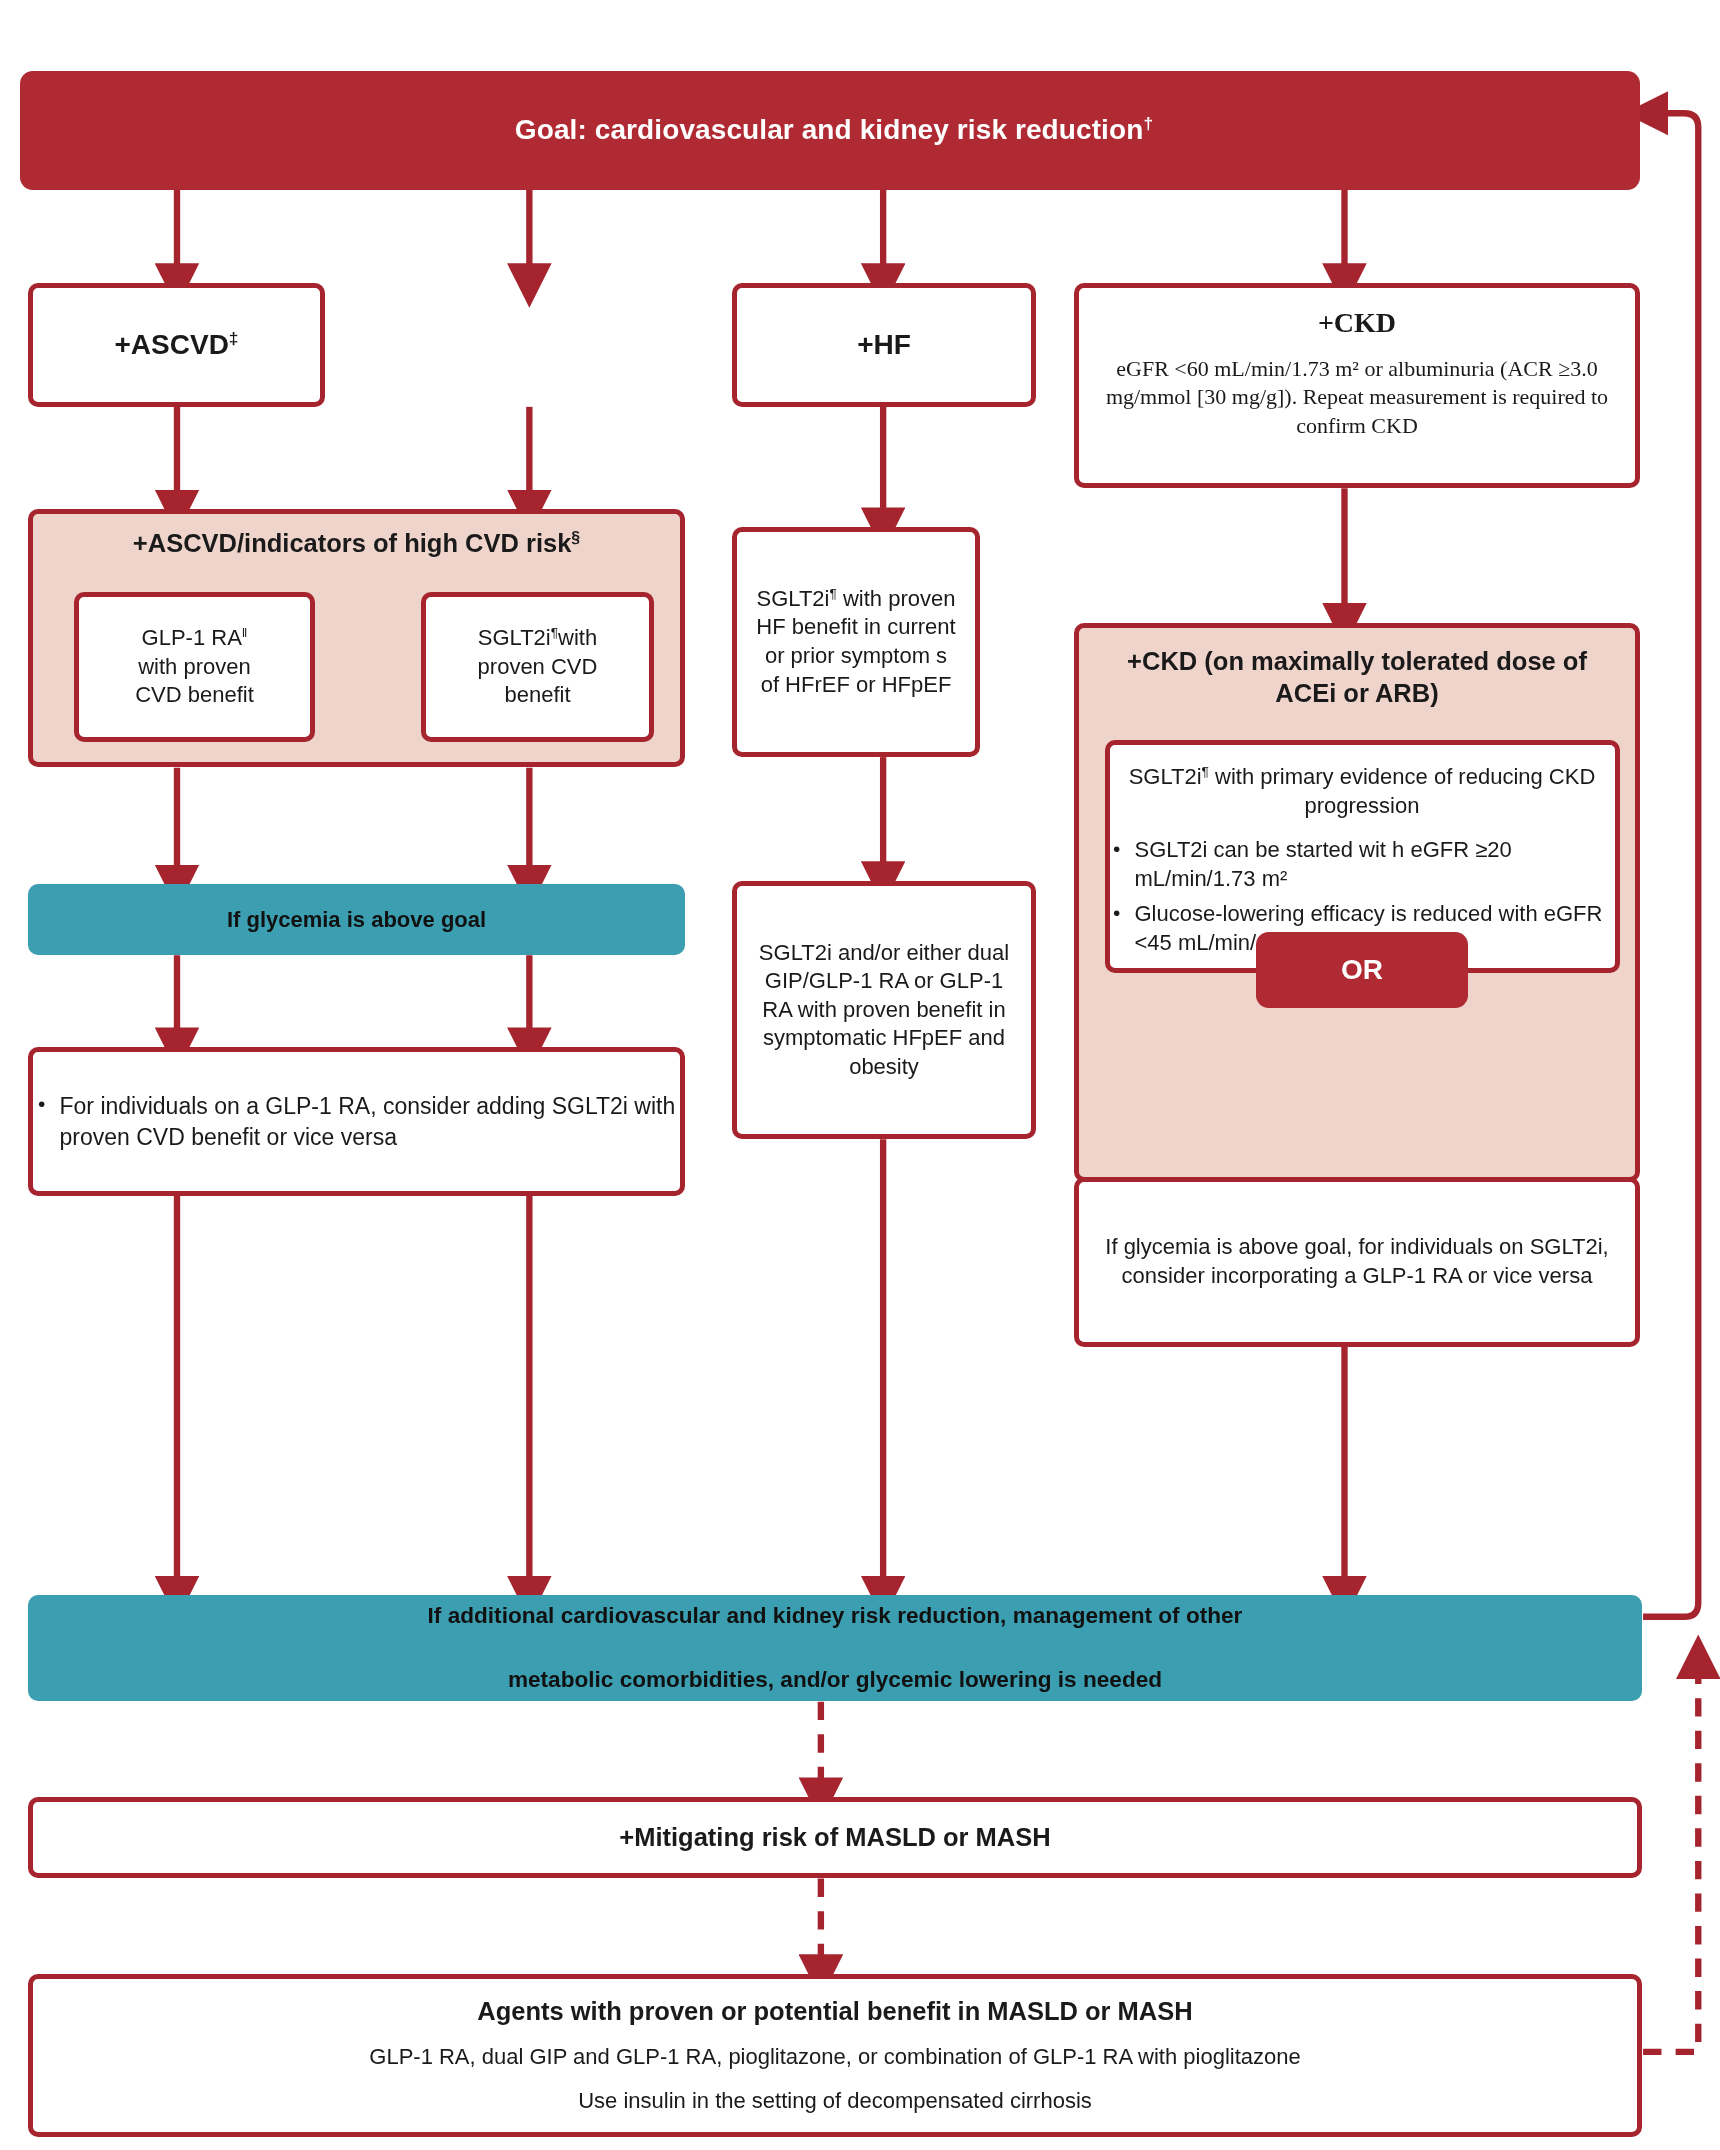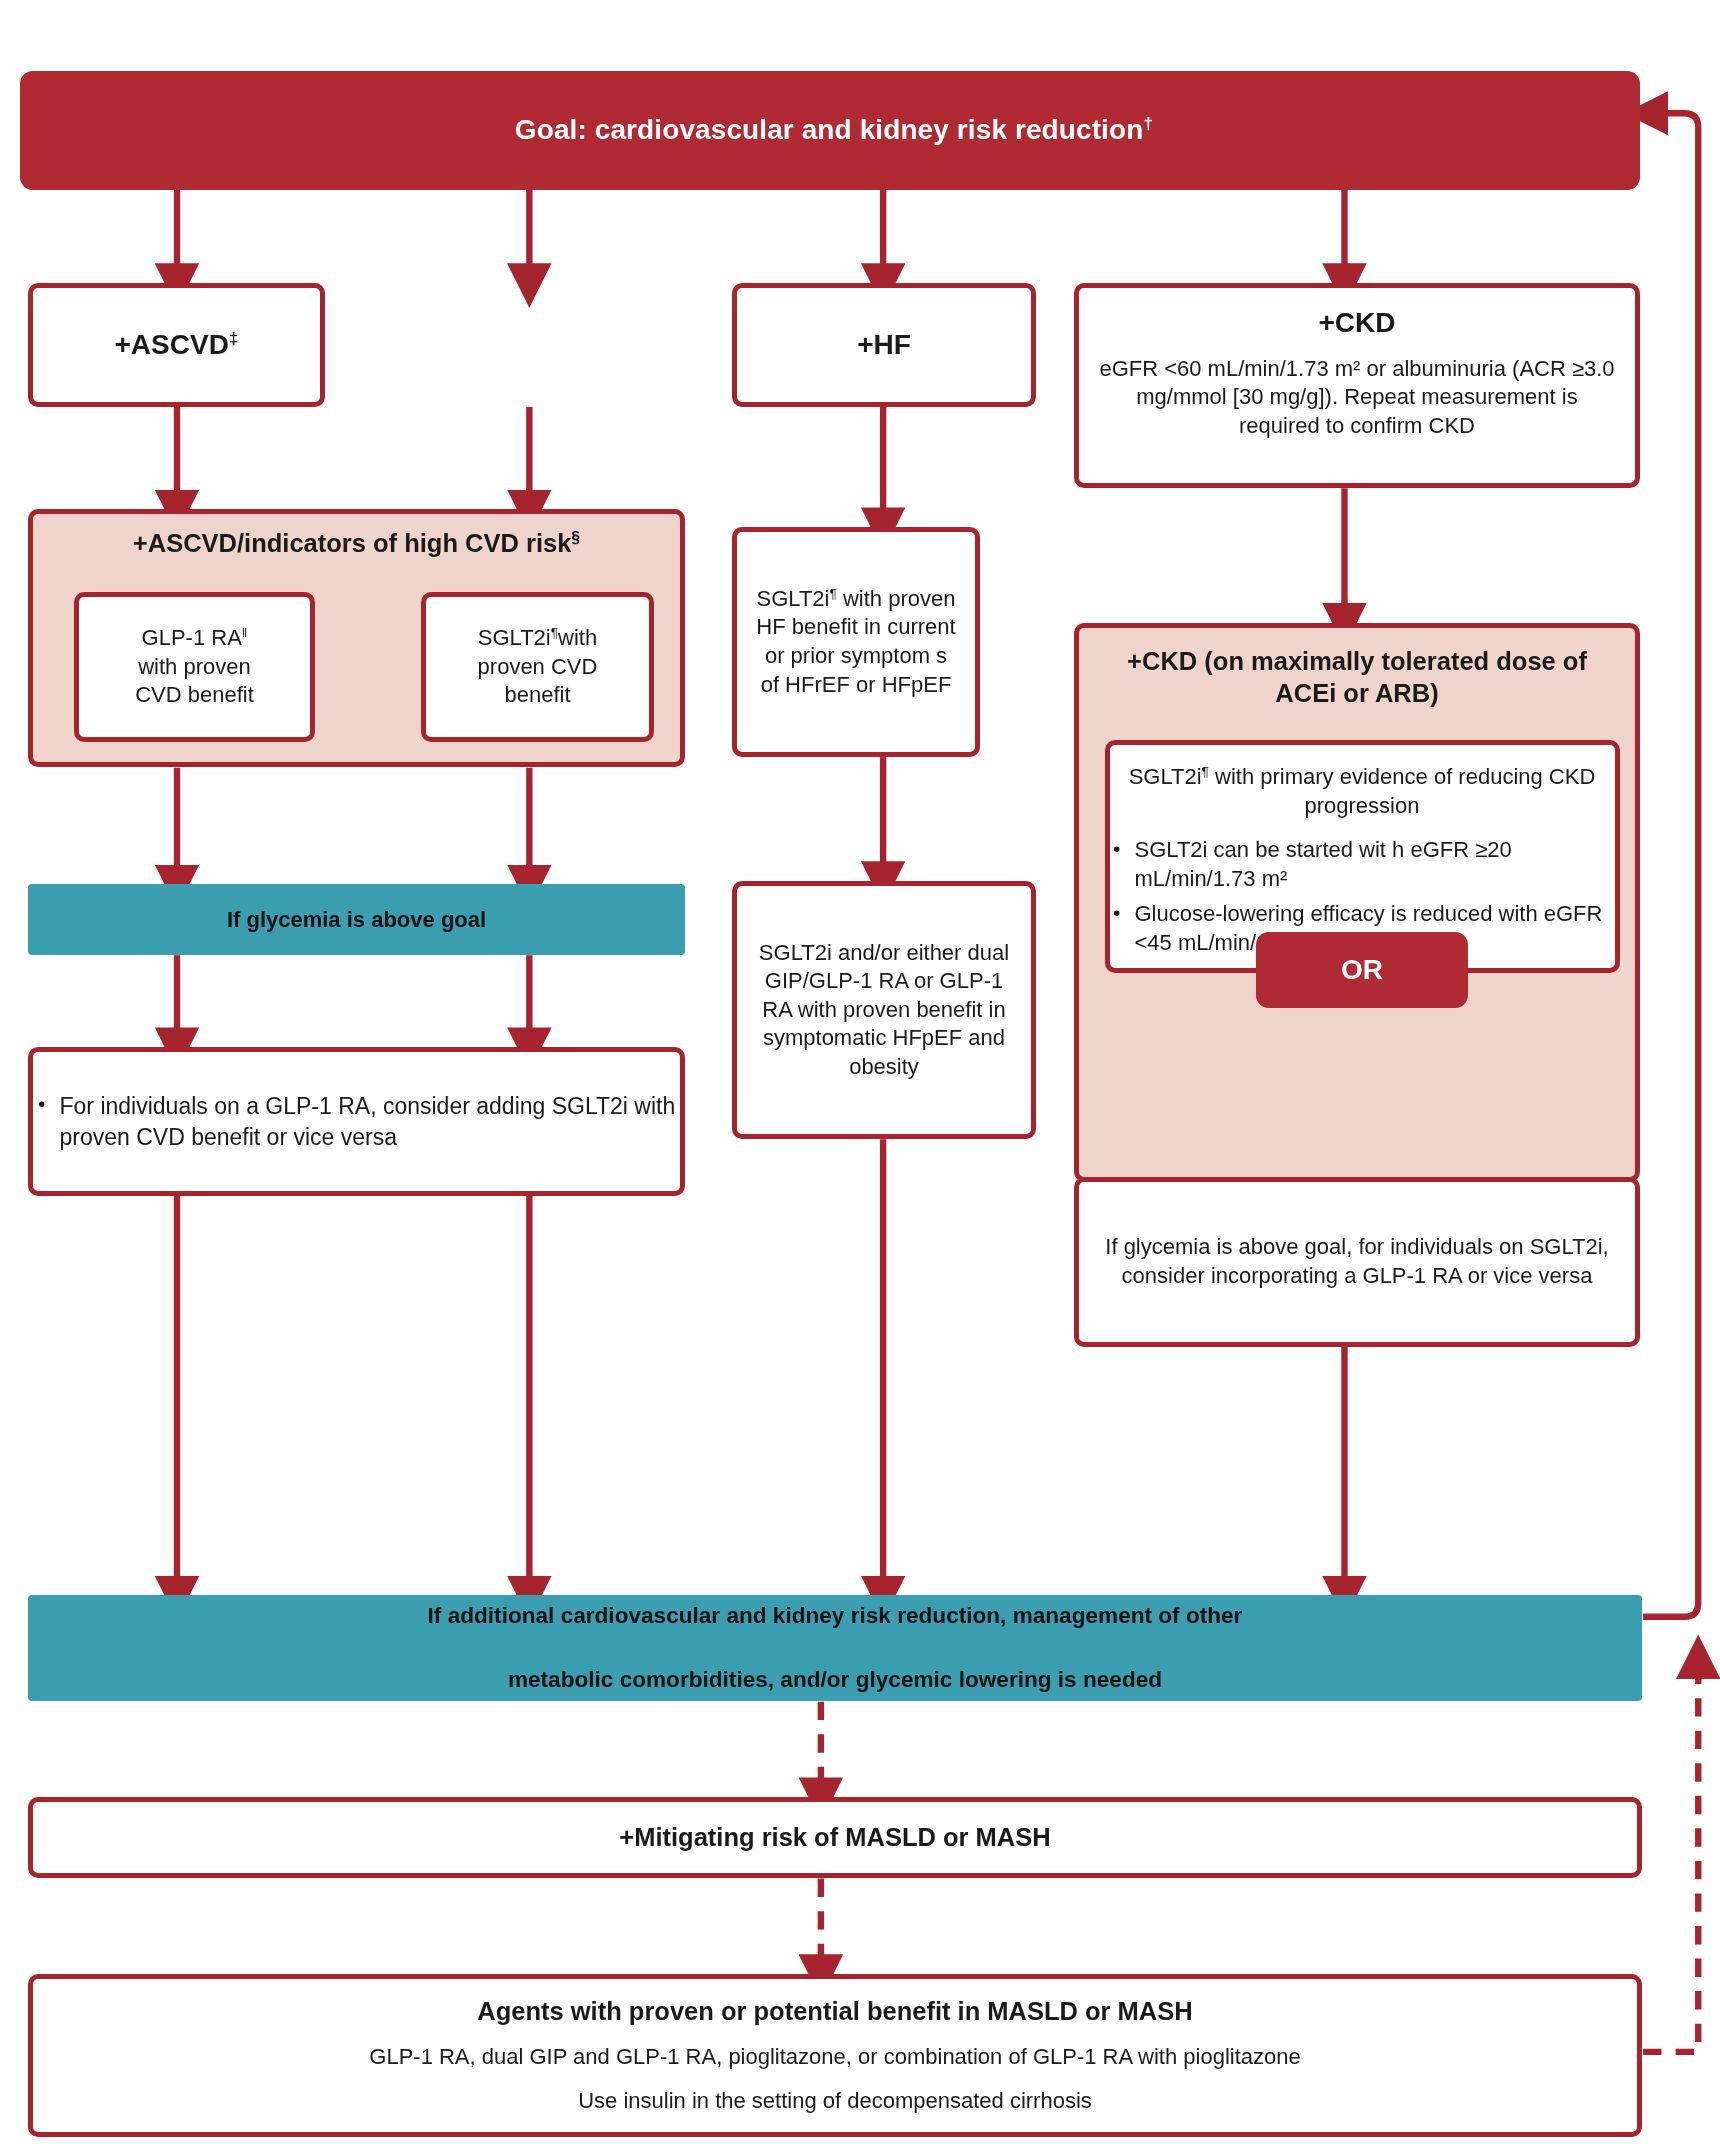--- a/index.html
+++ b/index.html
@@ -7,21 +7,21 @@
        font-family:"Liberation Sans","DejaVu Sans",sans-serif;
        color:#1a1a1a;-webkit-font-smoothing:antialiased;}
   #canvas{position:absolute;inset:0;width:1721px;height:2151px;}
 
   
   .node{position:absolute;box-sizing:border-box;display:flex;flex-direction:column;
         align-items:center;justify-content:center;text-align:center;}
   .wbox{background:#ffffff;border:5px solid #A6242E;border-radius:10px;}
   .pinkbox{background:#EFD4CC;border:5px solid #A6242E;border-radius:10px;}
   .redbar{background:#B02A33;border-radius:12.7px;color:#ffffff;}
-  .tealbar{background:#3C9FB1;border-radius:4px;color:#111111;}
+  .tealbar{background:#3C9FB1;border-radius:10px;color:#111111;}
   .hdr-title{font-size:28px;font-weight:bold;letter-spacing:0.1px;line-height:1.15;}
   .b-title{font-size:28px;font-weight:bold;line-height:1.22;}
   .b-title-sm{font-size:25.5px;font-weight:bold;line-height:1.24;}
   .body-txt{font-size:22px;line-height:1.30;font-weight:400;}
   .body-txt-lg{font-size:23px;line-height:1.32;font-weight:400;}
   .teal-txt{font-size:22px;font-weight:bold;line-height:1.35;}
   .teal-txt-lg{font-size:22.6px;font-weight:bold;line-height:1.42;}
   sup{font-size:.62em;line-height:0;vertical-align:super;}
 
   
@@ -101,21 +101,21 @@
     <div class="b-title">
       <span>+ASCVD</span><sup>‡</sup>
     </div>
   </div>
 
 
   <div class="node wbox" style="left:732px;top:283px;width:304px;height:124px;">
     <div class="b-title">+HF</div>
   </div>
 
-  <div class="node wbox" style="left:1074px;top:283px;width:566px;height:205px;justify-content:flex-start;padding-top:18.4px;">
+  <div class="node wbox" style="left:1074px;top:283px;width:566px;height:205px;justify-content:flex-start;padding-top:18.4px;font-family:Liberation Serif, serif;">
     <div class="b-title">+CKD</div>
     <div class="body-txt pad" style="margin-top:14px;">eGFR &lt;60 mL/min/1.73 m² or albuminuria (ACR ≥3.0 mg/mmol [30 mg/g]). Repeat measurement is required to confirm CKD</div>
   </div>
 
   <div class="node pinkbox" style="left:28px;top:509px;width:657px;height:258px;justify-content:flex-start;padding-top:14px;">
     <div class="b-title-sm">
       <span>+ASCVD/indicators of high CVD risk</span><sup>§</sup>
     </div>
     <div style="position:absolute;left:41px;top:78px;width:241px;height:150px;" class="node wbox">
       <div class="body-txt">

